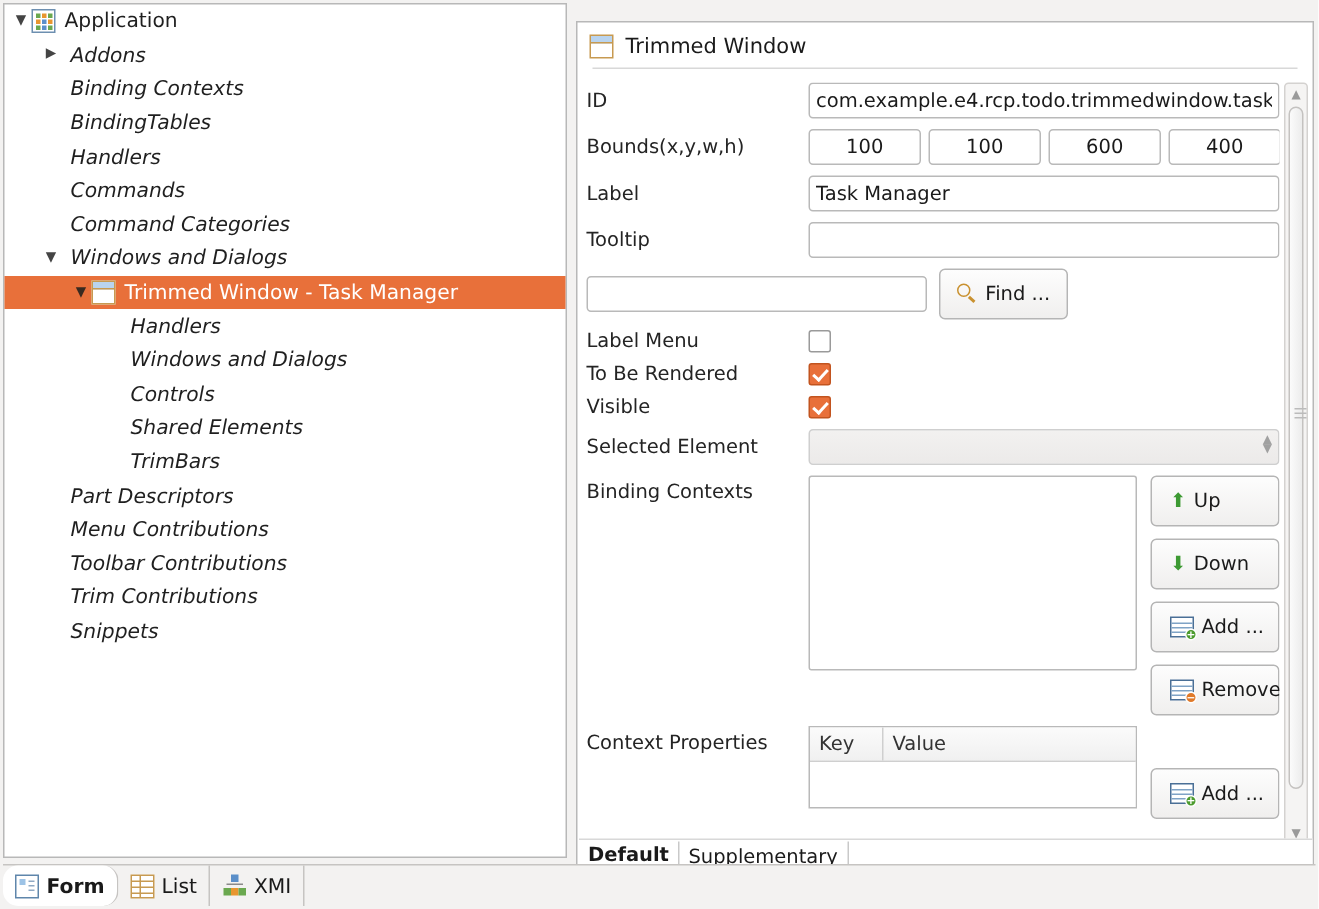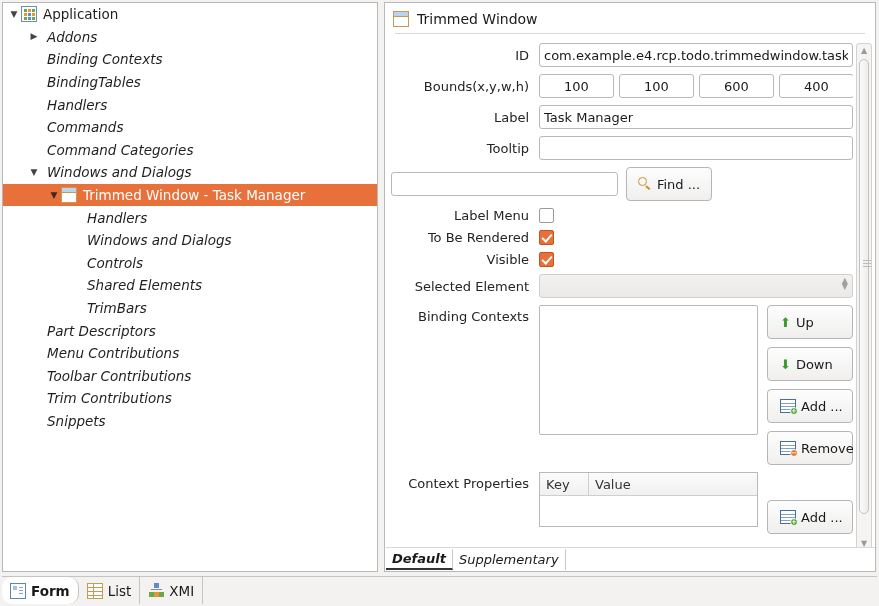--- a/index.html
+++ b/index.html
@@ -84,21 +84,21 @@
   .ic-win::before {
     content: ""; position: absolute;
     left: 0; top: 0; right: 0; height: 4px;
     background: #b9d4ef;
     border-bottom: 1px solid #c79a51;
   }
 
   
   .form-panel {
     position: absolute;
-    left: 384px; top: 2px;
+    left: 384px; top: 14px;
     width: 492px; height: 570px;
     background: #ffffff;
     border: 1px solid #b8b8b8;
     box-sizing: border-box;
     overflow: hidden;
   }
   .form-header {
     display: flex; align-items: center;
     padding: 8px 0 6px 8px;
     font-size: 14px;
@@ -118,21 +118,21 @@
     overflow: hidden;
   }
   .frow {
     display: flex;
     align-items: center;
     margin-bottom: 7px;
     padding-left: 6px;
   }
   .flabel {
     width: 148px; min-width: 148px;
-    text-align: right;
+    text-align: left;
     padding-right: 10px;
     font-size: 13px;
     color: #242424;
     box-sizing: border-box;
   }
   .flabel.top { align-self: flex-start; padding-top: 4px; }
 
   input.txt {
     font-family: "DejaVu Sans", "Liberation Sans", sans-serif;
     font-size: 13px;
@@ -274,21 +274,20 @@
   .vscroll .grip span { display:block; height:1px; background:#bbb; }
 
   
   .inner-tabs {
     position: absolute;
     left: 1px; bottom: 1px;
     width: 490px; height: 22px;
     display: flex; align-items: flex-end;
     background: #ffffff;
     border-top: 1px solid #d8d8d8;
-    font-style: italic;
   }
   .itab {
     height: 21px;
     display: flex; align-items: center;
     padding: 0 6px;
     font-size: 13px;
     border-right: 1px solid #c9c9c9;
     color: #1a1a1a;
     cursor: pointer;
     box-sizing: border-box;

